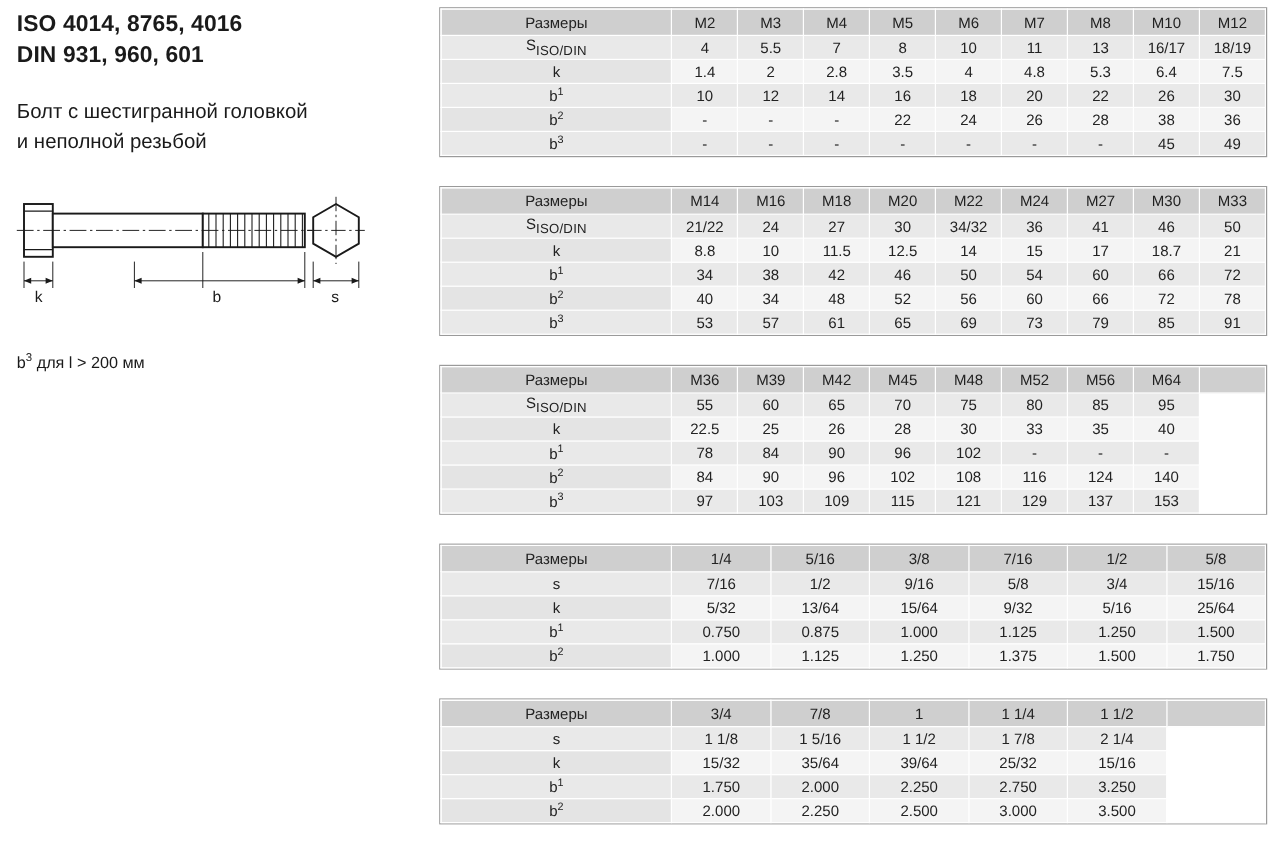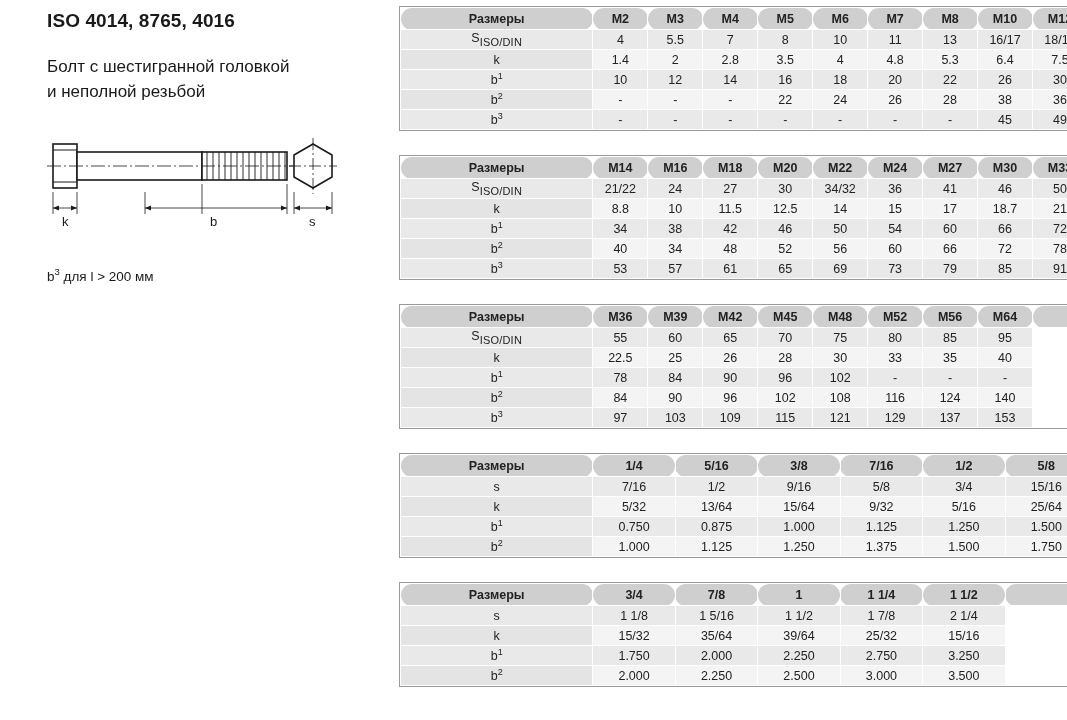--- a/index.html
+++ b/index.html
@@ -12,21 +12,20 @@
     height: 720px;
     font-family: "Liberation Sans", sans-serif;
     color: #1a1a1a;
     position: relative;
     overflow: hidden;
   }
   #page {
     position: relative;
     width: 1010px;
     height: 720px;
-    margin-left: 33px;
   }
 
   
   #left-col {
     position: absolute;
     left: 14px;
     top: 8px;
     width: 345px;
   }
   .title-line {
@@ -72,24 +71,23 @@
   table.dims td, table.dims th {
     border: 1px solid #ffffff;
     text-align: center;
     height: 19px;
     padding: 0;
     font-weight: normal;
     color: #222;
   }
   table.dims thead th {
     background: #cfcfcf;
-    font-weight: bold;
+    font-weight: normal;
     font-size: 12.5px;
     height: 21px;
-    border-radius: 11px;
   }
   table.dims thead th.rowhead {
     background: #cfcfcf;
   }
   table.dims tbody tr:nth-child(odd) td {
     background: #e9e9e9;
   }
   table.dims tbody tr:nth-child(even) td {
     background: #f4f4f4;
   }
@@ -117,20 +115,21 @@
     font-size: 9px;
   }
 </style>
 </head>
 <body>
 
 <div id="page">
 
   <div id="left-col">
     <div class="title-line">ISO 4014, 8765, 4016</div>
+    <div class="title-line">DIN 931, 960, 601</div>
 
     <div class="subtitle">
       <div>Болт с шестигранной головкой</div>
       <div>и неполной резьбой</div>
     </div>
 
     <div id="drawing">
       <svg width="300" height="110" viewBox="0 0 300 110">
 
         <rect x="8" y="22" width="24" height="44" fill="#ffffff" stroke="#1a1a1a" stroke-width="1.6"></rect>

